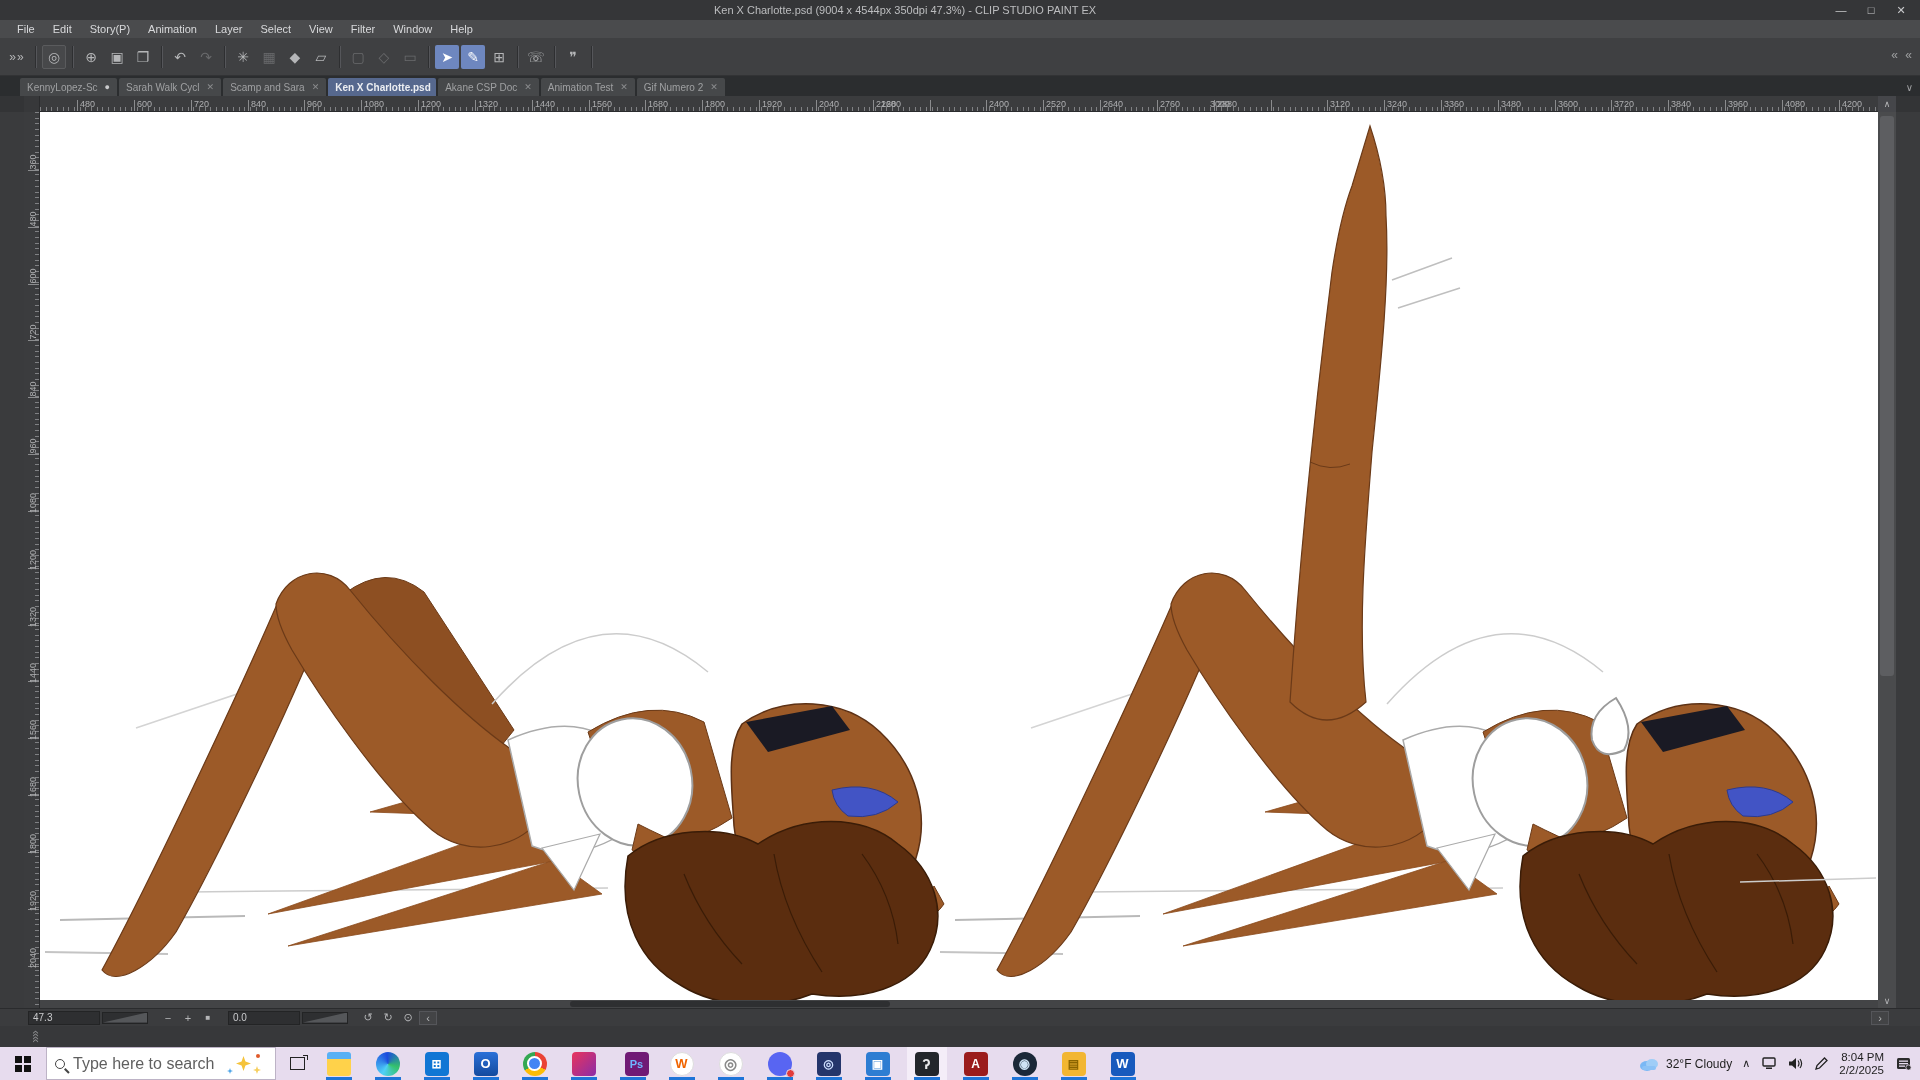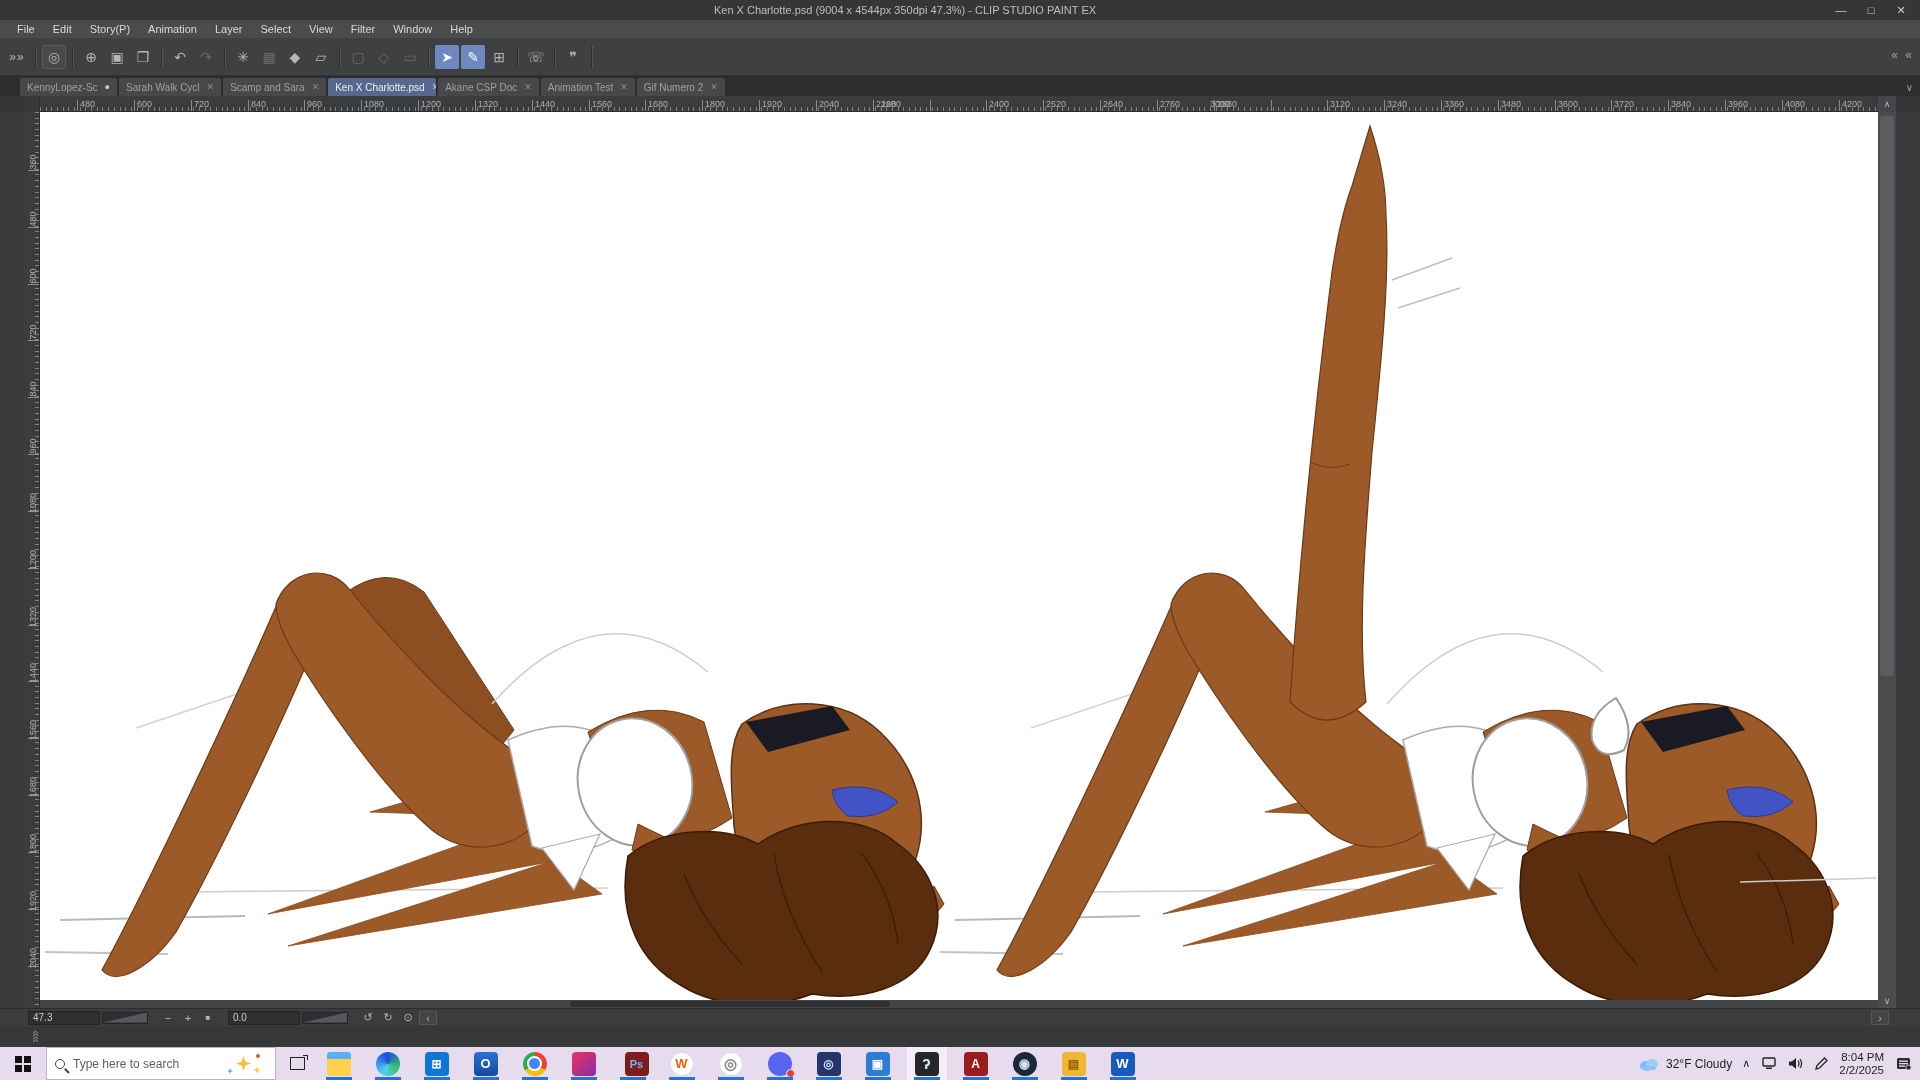--- a/index.html
+++ b/index.html
@@ -27,21 +27,21 @@
   .tbtn.dim { opacity:.35; }
   .tbtn.active { background:#6e87bf; color:#fff; }
   .toolbar .collapse-right { position:absolute; right:6px; top:10px; color:#9fa0a2; font-size:12px; letter-spacing:2px; }
 
   
   .tabbar { height:20px; background:#2b2d2f; display:flex; align-items:flex-end; padding-left:20px; position:relative; flex:none; }
   .dtab { height:18px; background:#46484a; color:#9fa0a2; font-size:10px; display:flex; align-items:center;
           padding:0 7px; margin-right:2px; white-space:nowrap; max-width:108px; overflow:hidden; border-radius:2px 2px 0 0; }
   .dtab .x { margin-left:7px; font-size:9px; color:#8b8c8e; }
   .dtab .dot { margin-left:7px; font-size:9px; color:#c9cacc; }
-  .dtab.active { background:#56688e; color:#eceef2; }
+  .dtab.active { background:#56688e; color:#eceef2;font-weight:bold; }
   .dtab.active .x { color:#cfd4df; }
   .tab-overflow { position:absolute; right:7px; bottom:3px; color:#9fa0a2; font-size:10px; }
 
   
   .rulerrow { height:16px; display:flex; flex:none; }
   .rr-strip { width:24px; background:#333436; flex:none; }
   .rr-corner { width:16px; background:#37383a; border-right:1px solid #2a2b2d; flex:none; }
   .hruler { width:1838px; position:relative; background:#3b3c3e; border-bottom:1px solid #2a2b2d; flex:none; overflow:hidden; }
   .hruler .ticks { position:absolute; left:0; right:0; bottom:0; height:4px;
       background-image:repeating-linear-gradient(to right,#808184 0 1px,transparent 1px 5.68px); }
@@ -81,21 +81,21 @@
   .chevrow .chev { position:absolute; left:30px; top:3px; color:#8a8b8d; font-size:12px; display:inline-block; transform:rotate(90deg); letter-spacing:-1px; }
 
   
   .taskbar { height:33px; background:#e7dcee; display:flex; align-items:center; flex:none; position:relative; }
   .tb-start { width:46px; height:33px; display:flex; align-items:center; justify-content:center; }
   .winlogo { width:16px; height:16px; display:grid; grid-template-columns:7px 7px; grid-template-rows:7px 7px; gap:2px; }
   .winlogo i { background:#111; }
   .tb-search { width:230px; height:33px; background:#fff; border:1px solid #bdb3c6; display:flex; align-items:center; padding:0 8px; position:relative; }
   .mag { width:10px; height:10px; border:1.6px solid #444; border-radius:50%; position:relative; margin-right:8px; flex:none; }
   .mag::after { content:""; position:absolute; width:6px; height:1.6px; background:#444; transform:rotate(45deg); left:8px; top:10px; }
-  .tb-search .ph { font-size:12px; color:#5f5f5f; flex:1; }
+  .tb-search .ph { font-size:16px; color:#5f5f5f; flex:1; }
   .spark { position:absolute; right:24px; top:8px; width:15px; height:15px; background:#f5c33b;
            clip-path:polygon(50% 0,63% 37%,100% 50%,63% 63%,50% 100%,37% 63%,0 50%,37% 37%); }
   .spark.s2 { width:8px; height:8px; right:14px; top:18px; background:#f6cf5e; }
   .spark.s3 { width:6px; height:6px; right:42px; top:20px; background:#4aa3e8; }
   .sdot { position:absolute; right:15px; top:6px; width:4px; height:4px; border-radius:50%; background:#e05a2b; }
   .tb-taskview { width:34px; height:33px; display:flex; align-items:center; justify-content:center; margin-left:4px; }
   .tv { width:15px; height:13px; border:1.5px solid #222; position:relative; }
   .tv::after { content:""; position:absolute; right:-4px; top:-3px; width:4px; height:4px; border-top:1.5px solid #222; border-right:1.5px solid #222; }
   .tb-apps { display:flex; align-items:center; height:33px; }
   .tb-app { width:40px; height:33px; display:flex; align-items:center; justify-content:center; position:relative; margin:0 4.5px 0 4.5px; }
@@ -104,21 +104,21 @@
   .ic { width:24px; height:24px; display:flex; align-items:center; justify-content:center; font-size:13px; font-weight:bold; border-radius:4px; overflow:hidden; }
   .ic.circle { border-radius:50%; }
   
   .app-file-explorer .ic { background:linear-gradient(#58b0f4 0 30%, #ffd24a 30% 100%); border-radius:3px; }
   .app-edge .ic { background:conic-gradient(from 210deg,#4fd0f7,#1b4add 40%,#35c16b 72%,#4fd0f7); }
   .app-microsoft-store .ic { background:#1076d4; color:#fff; font-size:12px; }
   .app-outlook .ic { background:linear-gradient(#2a70d8,#144a9e); color:#fff; }
   .app-chrome .ic { background:conic-gradient(#ea4335 0 33%,#fbbc05 0 66%,#34a853 0 100%); position:relative; }
   .app-chrome .ic::after { content:""; width:11px; height:11px; border-radius:50%; background:#4285f4; border:2px solid #fff; }
   .app-creative-cloud .ic { background:linear-gradient(135deg,#e9345c,#8b2da8); color:#fff; font-size:10px; }
-  .app-photoshop .ic { background:#7f1d1d; color:#6fb6ff; font-size:11px;margin-left:8px; }
+  .app-photoshop .ic { background:#701a75; color:#6fb6ff; font-size:11px;margin-left:8px; }
   .app-wattpad .ic { background:#fff; color:#f06400; border:1px solid #ddd; }
   .app-clip-studio .ic { background:#fff; color:#8a8a8a; border:1px solid #ddd; font-size:15px; }
   .app-discord .ic { background:#5865F2; color:#fff; position:relative; font-size:12px; }
   .app-discord .badge { position:absolute; right:5px; bottom:2px; width:9px; height:9px; border-radius:50%; background:#e23b3b; border:1.5px solid #e7dcee; }
   .app-pureref .ic { background:#24356b; color:#cfe0ff; font-size:12px; }
   .app-photos .ic { background:#2d7dd2; color:#fff; font-size:12px; }
   .app-clip-studio-paint .ic { background:#23262b; color:#e8e8ea; font-size:15px; }
   .app-acrobat .ic { background:#9b1c1c; color:#fff; font-size:12px; }
   .app-steam .ic { background:#1b2838; color:#cfe3f5; font-size:13px; }
   .app-notes .ic { background:#f2b632; color:#8a6400; font-size:12px; }

